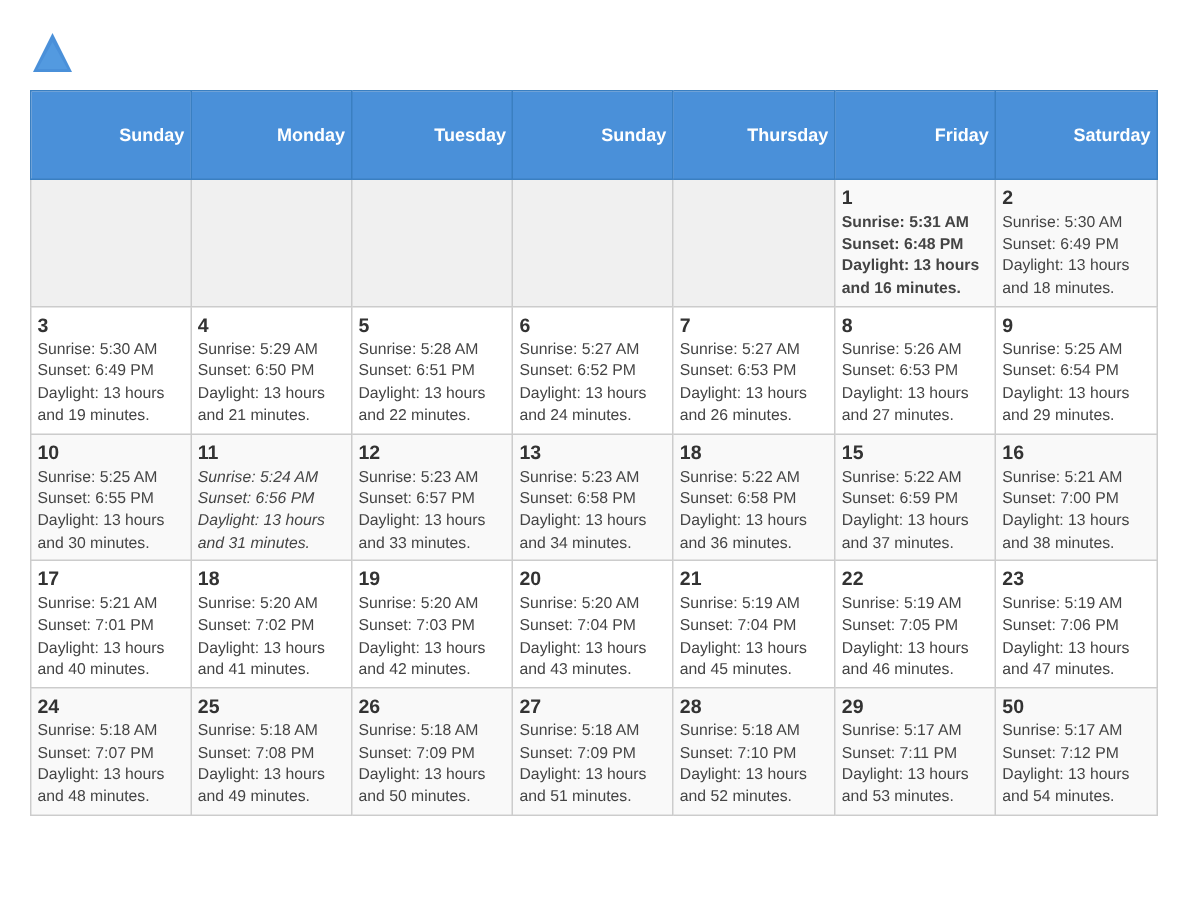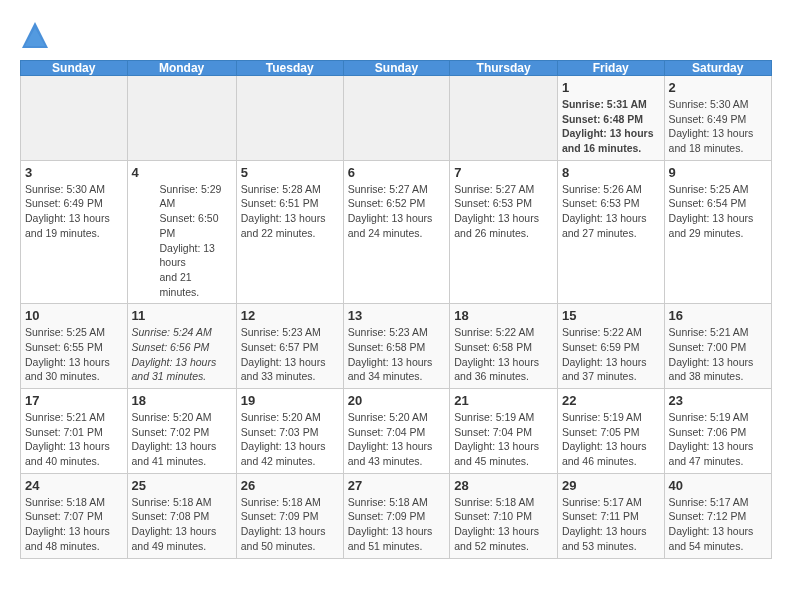--- a/index.html
+++ b/index.html
@@ -53,22 +53,22 @@
       color: #555;
     }
     table {
       width: 100%;
       border-collapse: collapse;
       font-size: 11px;
     }
     thead tr th {
       background-color: #4a90d9;
       color: #fff;
-      padding: 0 4px;
-      text-align: center;
+      padding: 22px 4px;
+      text-align: right;
       font-size: 12px;
       border: 1px solid #3a7fc1;
     }
     tbody tr td {
       border: 1px solid #ccc;
       vertical-align: top;
       padding: 4px;
       height: 80px;
       width: 113px;
     }
@@ -150,21 +150,21 @@
       <tr>
         <td>
           <div class="day-number">3</div>
           <div class="day-info" style="white-space: pre-line;">Sunrise: 5:30 AM
 Sunset: 6:49 PM
 Daylight: 13 hours
 and 19 minutes.</div>
         </td>
         <td>
           <div class="day-number">4</div>
-          <div class="day-info" style="white-space: pre-line; margin-left: 28px;">Sunrise: 5:29 AM
+          <div class="day-info" style="white-space: pre-line;">Sunrise: 5:29 AM
 Sunset: 6:50 PM
 Daylight: 13 hours
 and 21 minutes.</div>
         </td>
         <td>
           <div class="day-number">5</div>
           <div class="day-info" style="white-space: pre-line;">Sunrise: 5:28 AM
 Sunset: 6:51 PM
 Daylight: 13 hours
 and 22 minutes.</div>
@@ -337,21 +337,21 @@
 and 52 minutes.</div>
         </td>
         <td>
           <div class="day-number">29</div>
           <div class="day-info" style="white-space: pre-line;">Sunrise: 5:17 AM
 Sunset: 7:11 PM
 Daylight: 13 hours
 and 53 minutes.</div>
         </td>
         <td>
-          <div class="day-number">40</div>
+          <div class="day-number">50</div>
           <div class="day-info" style="white-space: pre-line;">Sunrise: 5:17 AM
 Sunset: 7:12 PM
 Daylight: 13 hours
 and 54 minutes.</div>
         </td>
       </tr>
     </tbody>
 </table>
 
 </body></html>

